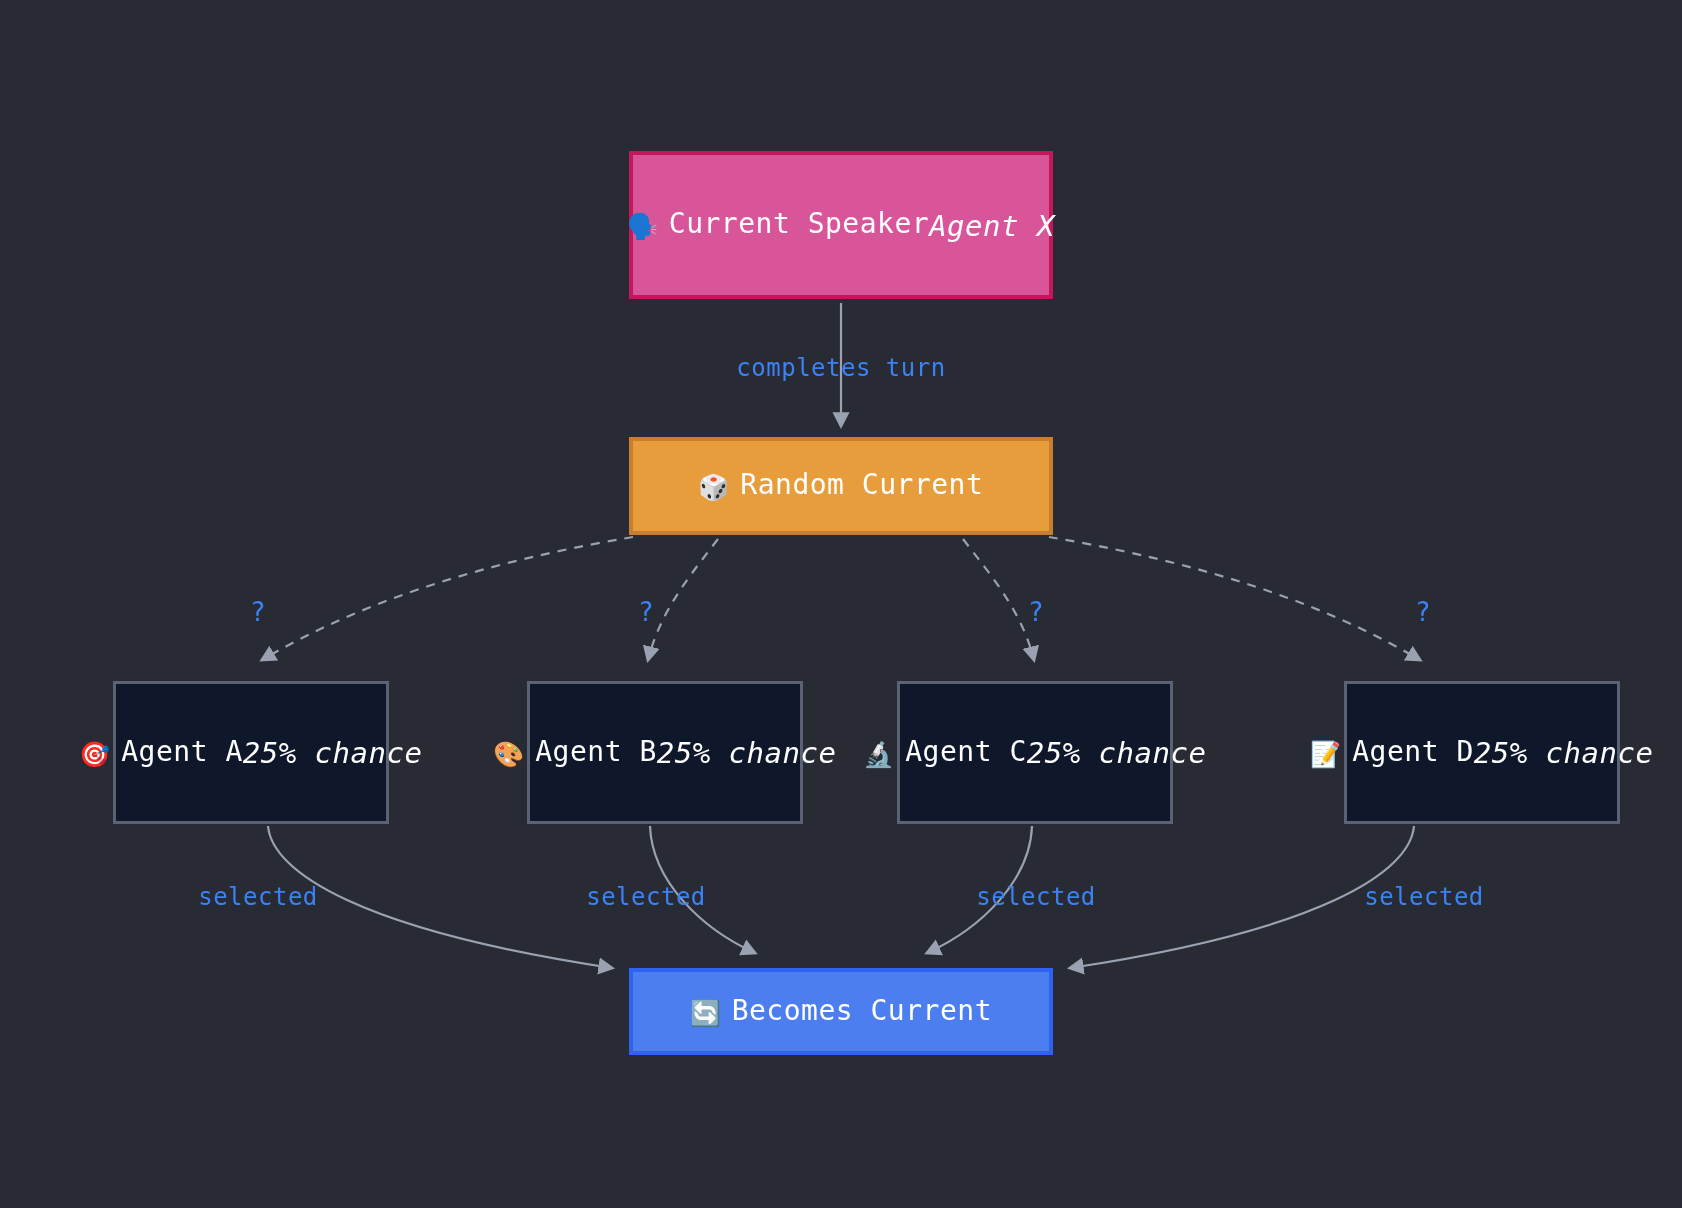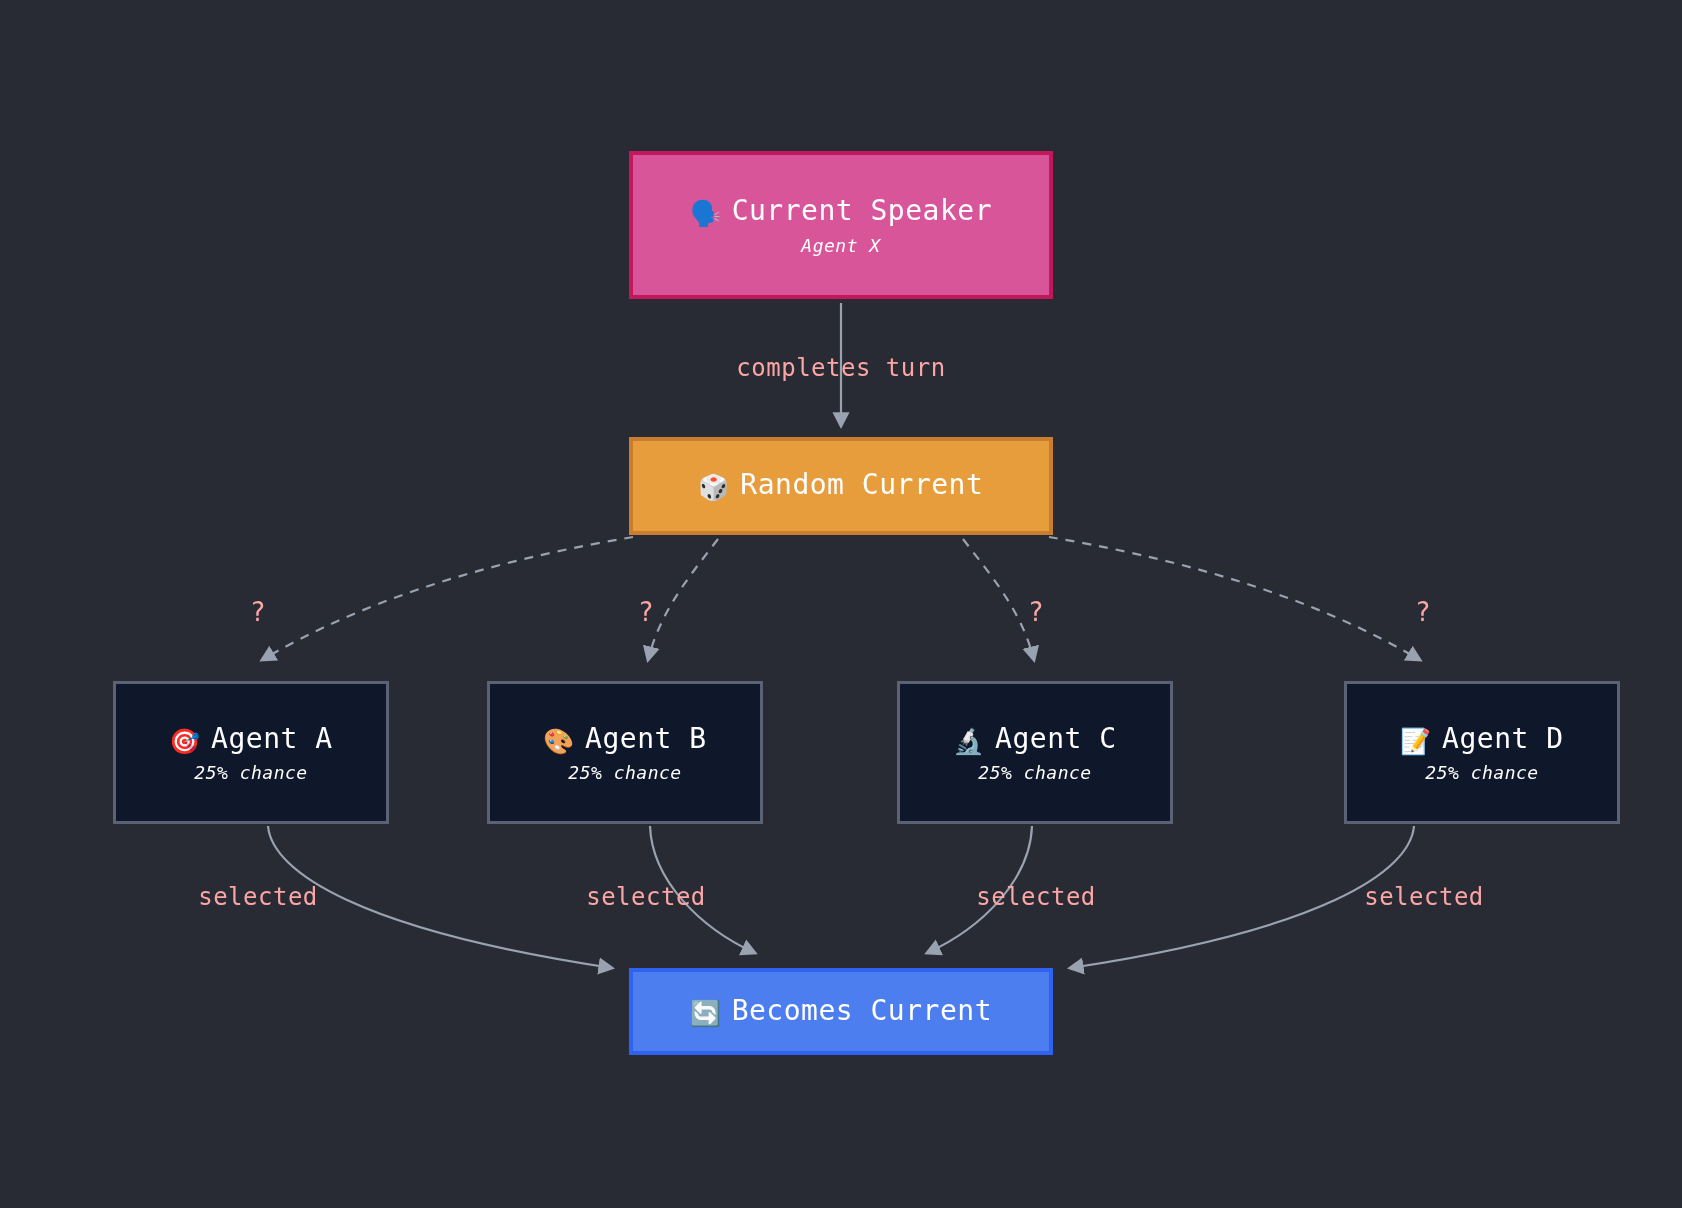--- a/index.html
+++ b/index.html
@@ -28,36 +28,36 @@
     left: 0;
     top: 0;
     width: 1682px;
     height: 1208px;
     overflow: visible;
   }
 
   .node {
     position: absolute;
     display: flex;
-    flex-direction: column;
+    flex-direction: row;
     align-items: center;
     justify-content: center;
     text-align: center;
     color: #ffffff;
     line-height: 1.30;
     white-space: nowrap;
   }
 
   .node .title {
     font-size: 28px;
     letter-spacing: 0.5px;
   }
 
   .node .sub {
-    font-size: 18px;
+    font-size: 29px;
     font-style: italic;
     letter-spacing: 0.5px;
     margin-top: 3px;
   }
 
   .node .emoji {
     font-family: "DejaVu Sans", sans-serif;
     font-style: normal;
     font-size: 25px;
     margin-right: 10px;
@@ -81,35 +81,35 @@
 
   .agent-node {
     top: 681px;
     width: 276px;
     height: 143px;
     background: #0f172a;
     border: 3px solid #5b6274;
   }
 
   #node-agent-0 { left: 113px; }
-  #node-agent-1 { left: 487px; }
+  #node-agent-1 { left: 527px; }
   #node-agent-2 { left: 889px; margin-left: 8px; }
   #node-agent-3 { left: 1344px; }
 
   #node-result {
     left: 629px;  top: 968px;
     width: 424px; height: 87px;
     background: #4d7ef0;
     border: 4px solid #2f62f0;
   }
 
   
   .edge-label {
     position: absolute;
-    color: #fca5a5;
+    color: #3b82f6;
     font-size: 24px;
     letter-spacing: 0.5px;
     white-space: nowrap;
     transform: translate(-50%, -50%);
   }
   .edge-label.qmark { font-size: 26px; }
 </style>
 </head>
 <body>
 

